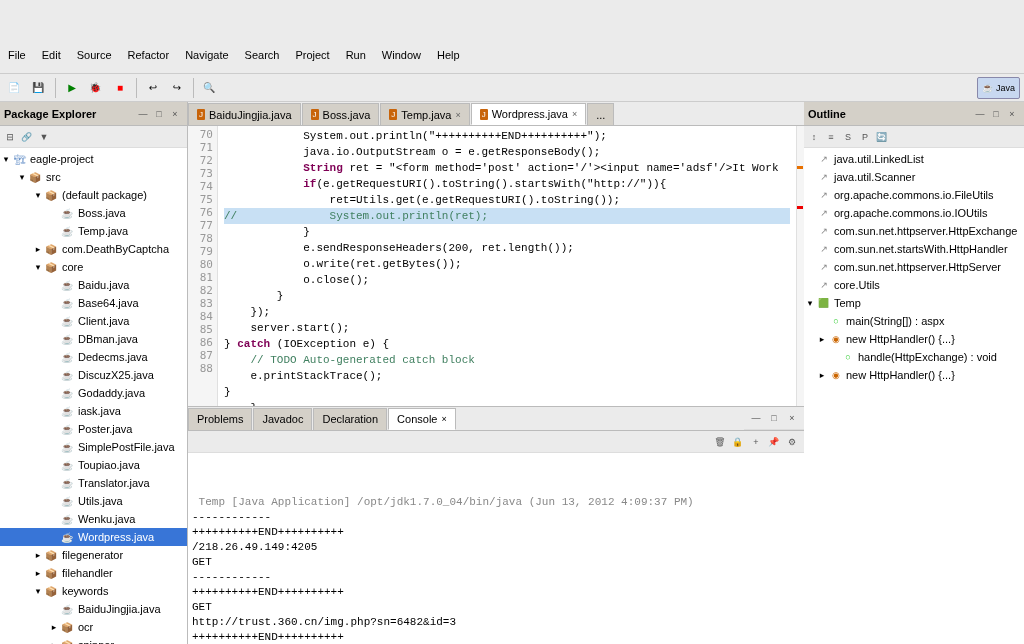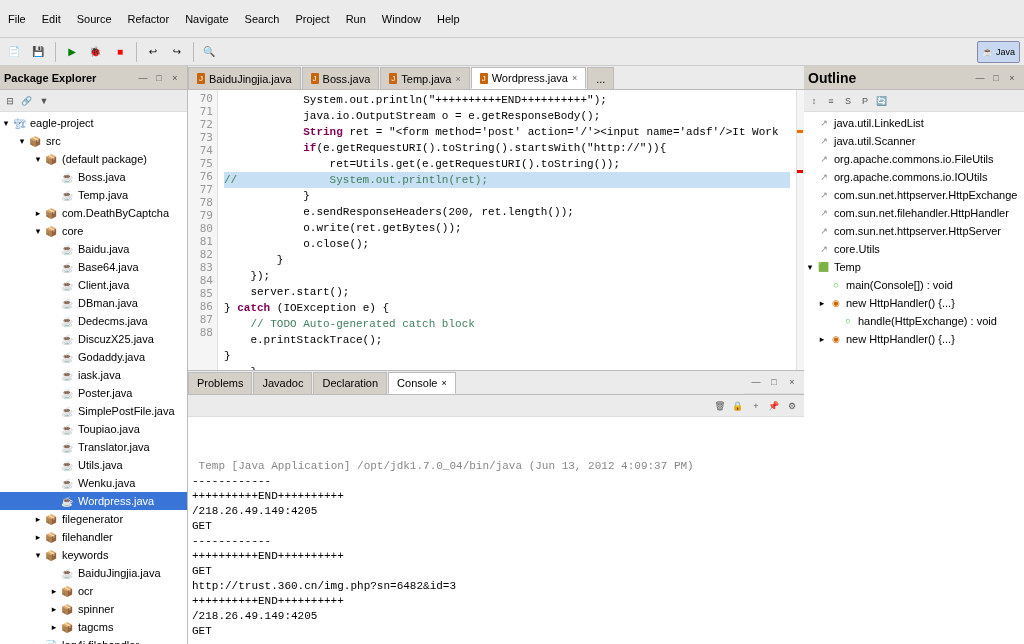--- a/index.html
+++ b/index.html
@@ -1,19 +1,19 @@
 <!DOCTYPE html>
 <html><head>
   <meta charset="utf-8">
   <style>
     * { margin: 0; padding: 0; box-sizing: border-box; }
     body { font-family: 'Segoe UI', Arial, sans-serif; font-size: 11px; background: #EBEBEB; color: #000; overflow: hidden; width: 1024px; height: 644px; }
 
     
-    #menubar { background: #EBEBEB; height: 38px; display: flex; align-items: center; border-bottom: 1px solid #ccc; }
+    #menubar { background: #EBEBEB; height: 38px; display: flex; align-items: center; border-bottom: 1px solid #ccc; margin-top: 36px; }
     #menubar span { padding: 3px 8px; font-size: 11px; cursor: pointer; }
 
     
     #toolbar { background: #EBEBEB; height: 28px; display: flex; align-items: center; padding: 2px 4px; gap: 2px; border-bottom: 1px solid #ccc; }
     .tb-sep { width: 1px; height: 20px; background: #bbb; margin: 0 3px; }
     .tb-btn { width: 22px; height: 22px; background: #EBEBEB; border: 1px solid transparent; border-radius: 2px; display: flex; align-items: center; justify-content: center; cursor: pointer; font-size: 10px; }
 
     
     #main { display: flex; height: calc(644px - 22px - 28px); }
 
@@ -439,21 +439,21 @@
           <div class="console-line">/218.26.49.149:4205</div>
           <div class="console-line">GET</div>
           <div class="console-line">------------</div>
           <div class="console-line">++++++++++END++++++++++</div>
         </div>
     </div>
   </div>
 
   <div id="right-panel">
     <div id="right-header">
-      <span style="font-size:14px;font-weight:bold;flex:1;">Outline</span>
+      <span style="font-size:11px;font-weight:bold;flex:1;">Outline</span>
       <div class="panel-btn">—</div>
       <div class="panel-btn">□</div>
       <div class="panel-btn">×</div>
     </div>
     <div id="right-toolbar">
       <div class="panel-btn">↕</div>
       <div class="panel-btn">≡</div>
       <div class="panel-btn">S</div>
       <div class="panel-btn">P</div>
       <div class="panel-btn">🔄</div>
@@ -480,42 +480,42 @@
           <span class="tree-label">org.apache.commons.io.IOUtils</span>
         </div>
         <div class="tree-item">
           <span style="width:12px;display:inline-block;"></span>
           <span class="tree-icon" style="color:#888;font-size:9px;">↗</span>
           <span class="tree-label">com.sun.net.httpserver.HttpExchange</span>
         </div>
         <div class="tree-item">
           <span style="width:12px;display:inline-block;"></span>
           <span class="tree-icon" style="color:#888;font-size:9px;">↗</span>
-          <span class="tree-label">com.sun.net.filehandler.HttpHandler</span>
+          <span class="tree-label">com.sun.net.startsWith.HttpHandler</span>
         </div>
         <div class="tree-item">
           <span style="width:12px;display:inline-block;"></span>
           <span class="tree-icon" style="color:#888;font-size:9px;">↗</span>
           <span class="tree-label">com.sun.net.httpserver.HttpServer</span>
         </div>
         <div class="tree-item">
           <span style="width:12px;display:inline-block;"></span>
           <span class="tree-icon" style="color:#888;font-size:9px;">↗</span>
           <span class="tree-label">core.Utils</span>
         </div>
         <div class="tree-item">
           <span class="tree-arrow">▾</span>
           <span class="tree-icon" style="color:#5080c0;font-size:9px;">🟩</span>
           <span class="tree-label">Temp</span>
         </div>
         <div class="tree-item">
           <span class="tree-indent" style="width:12px"></span>
           <span style="width:12px;display:inline-block;"></span>
           <span class="tree-icon" style="color:#3c3;font-size:9px;">○</span>
-          <span class="tree-label">main(Console[]) : void</span>
+          <span class="tree-label">main(String[]) : aspx</span>
         </div>
         <div class="tree-item">
           <span class="tree-indent" style="width:12px"></span>
           <span class="tree-arrow">▸</span>
           <span class="tree-icon" style="color:#c60;font-size:9px;">◉</span>
           <span class="tree-label">new HttpHandler() {...}</span>
         </div>
         <div class="tree-item">
           <span class="tree-indent" style="width:12px"></span>
           <span class="tree-indent" style="width:12px"></span>

